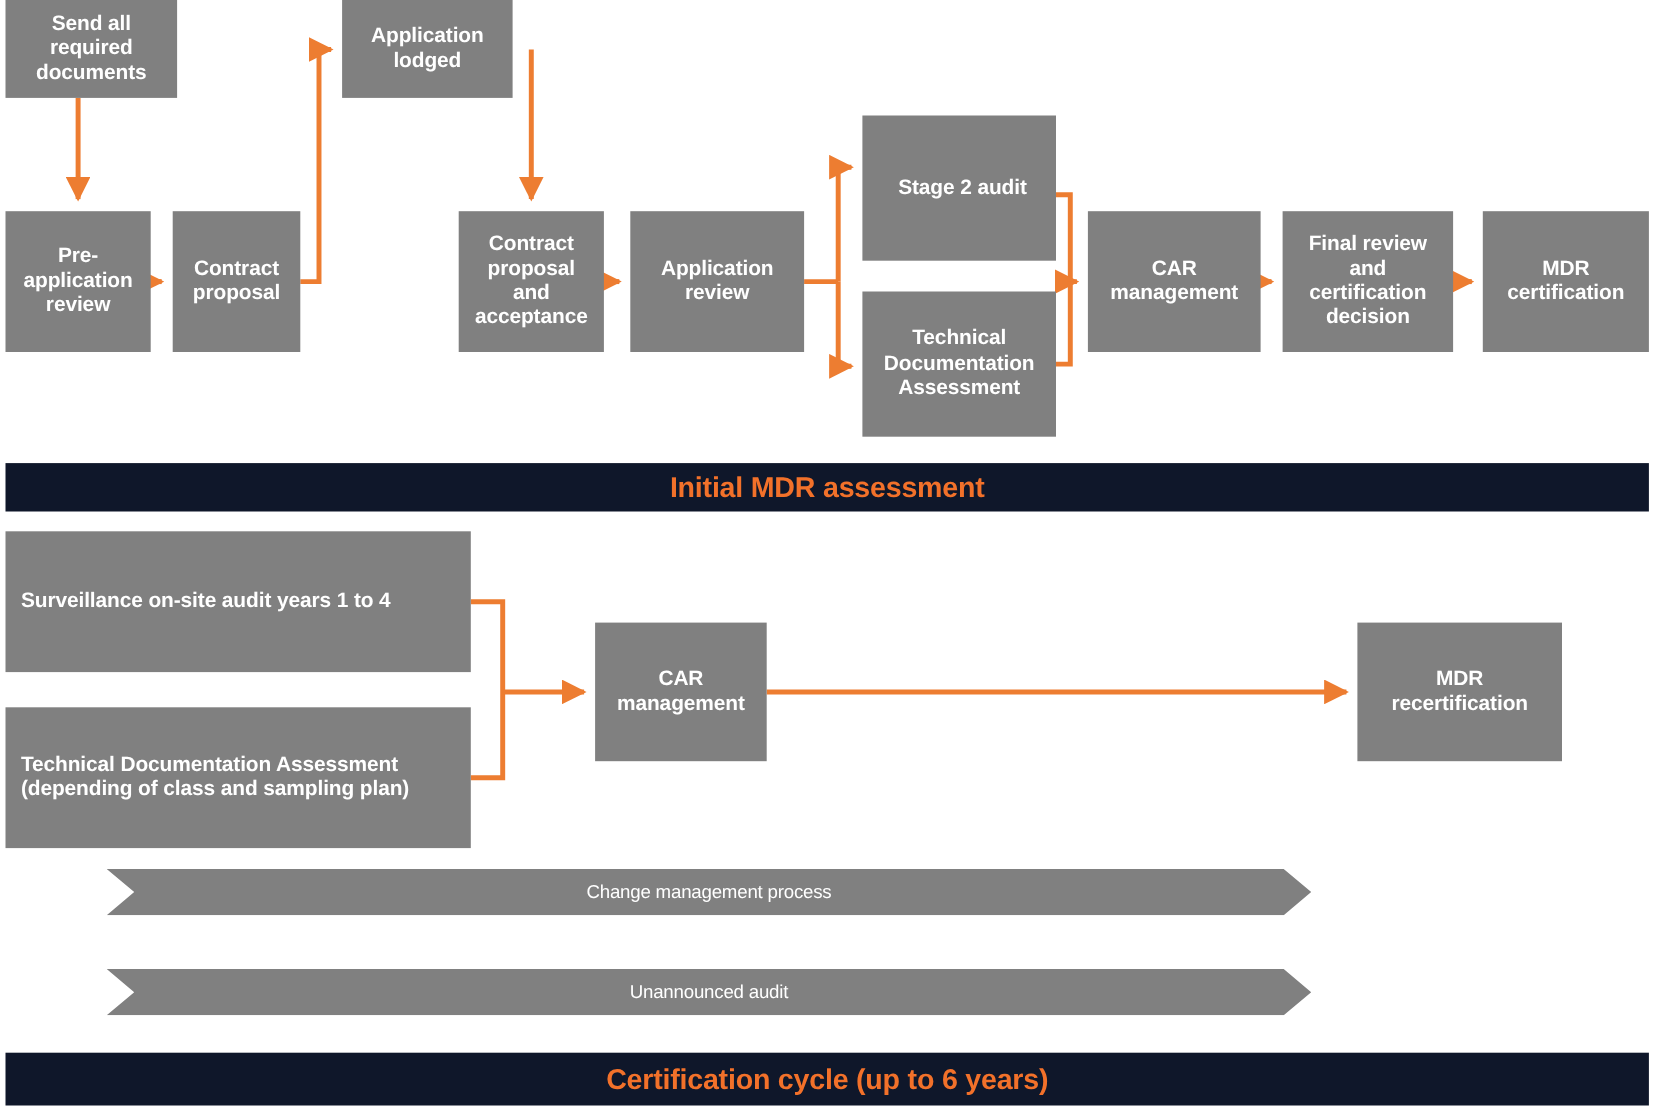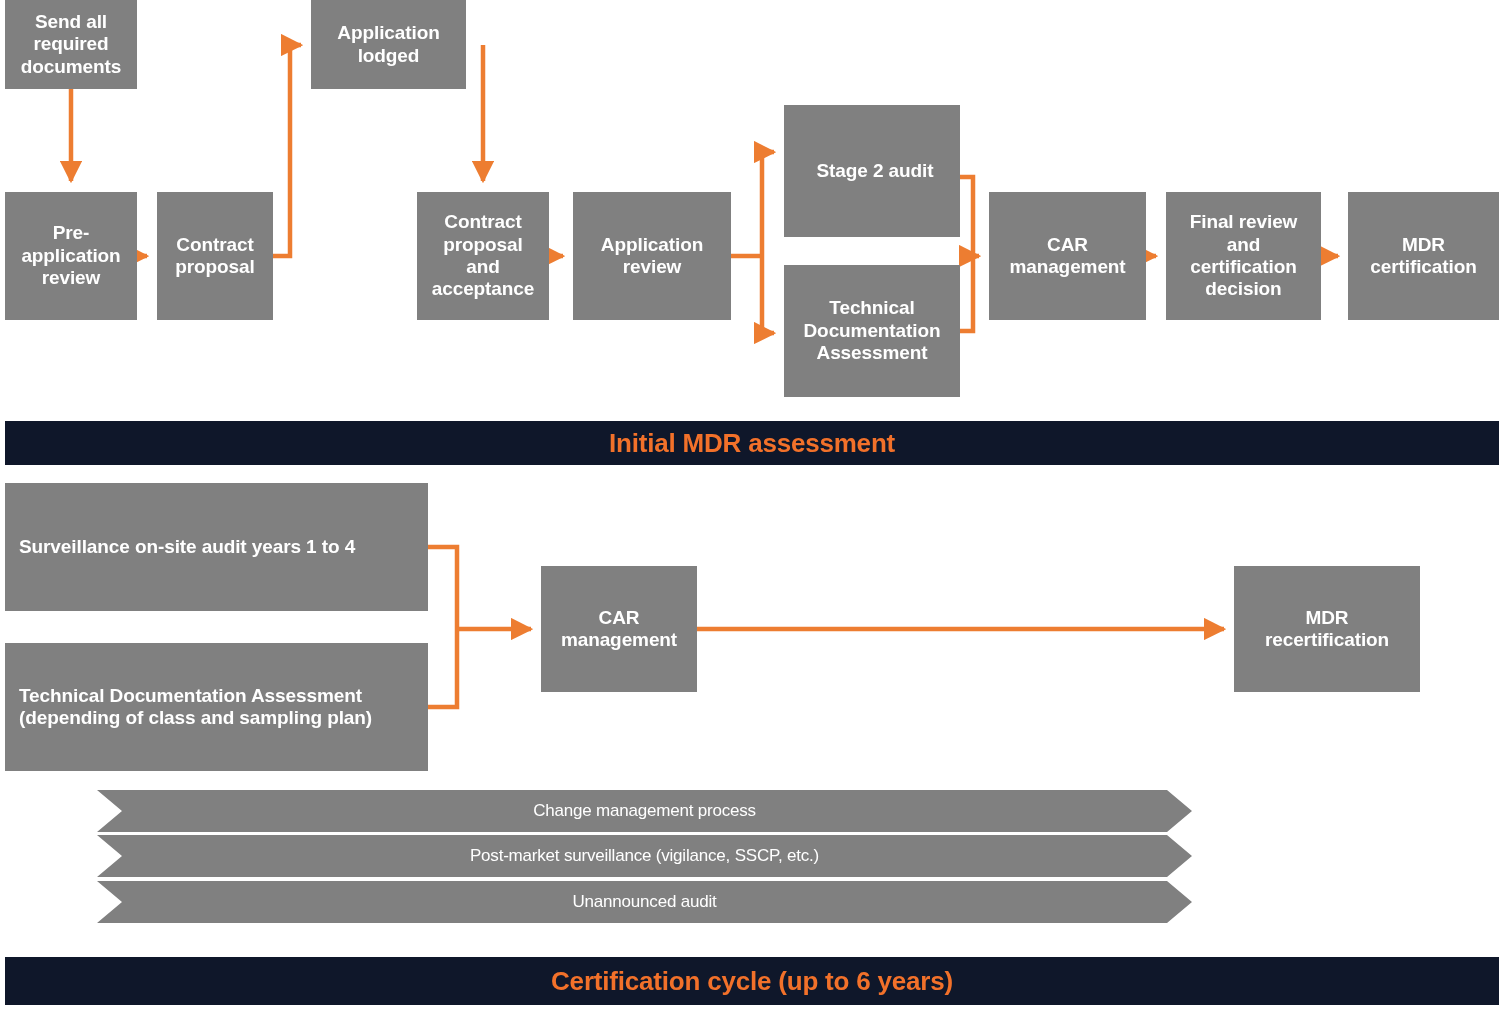--- a/index.html
+++ b/index.html
@@ -114,21 +114,21 @@
       <path d="M 428 547 L 457 547 L 457 629"></path>
 
       <path d="M 428 707 L 457 707 L 457 629"></path>
 
       <path d="M 457 629 L 531 629" marker-end="url(#arr)"></path>
 
       <path d="M 697 629 L 1224 629" marker-end="url(#arr)"></path>
     </g>
   </svg>
 
-  <div class="node-box" style="left:5px;top:0;width:132px;height:89px;font-size:19px;">Send all
+  <div class="node-box" style="left:5px;top:0;width:156px;height:89px;font-size:19px;">Send all
 required
 documents</div>
 
   <div class="node-box" style="left:311px;top:0;width:155px;height:89px;font-size:19px;">Application
 lodged</div>
 
   <div class="node-box" style="left:5px;top:192px;width:132px;height:128px;font-size:19px;">Pre-
 application
 review</div>
 
@@ -175,26 +175,20 @@
   <div class="node-box" style="left:1234px;top:566px;width:186px;height:126px;font-size:19px;">MDR
 recertification</div>
 
   <div class="chevron-wrap" style="left:97px;top:790px;width:1095px;height:42px;">
     <svg width="1095" height="42" viewBox="0 0 1095 42">
       <polygon points="0,0 1070,0 1095,21 1070,42 0,42 25,21" fill="#808080"></polygon>
     </svg>
     <div class="chevron-label">Change management process</div>
   </div>
 
-  <div class="chevron-wrap" style="left:97px;top:835px;width:1095px;height:42px;">
-    <svg width="1095" height="42" viewBox="0 0 1095 42">
-      <polygon points="0,0 1070,0 1095,21 1070,42 0,42 25,21" fill="#808080"></polygon>
-    </svg>
-    <div class="chevron-label">Post-market surveillance (vigilance, SSCP, etc.)</div>
-  </div>
 
   <div class="chevron-wrap" style="left:97px;top:881px;width:1095px;height:42px;">
     <svg width="1095" height="42" viewBox="0 0 1095 42">
       <polygon points="0,0 1070,0 1095,21 1070,42 0,42 25,21" fill="#808080"></polygon>
     </svg>
     <div class="chevron-label">Unannounced audit</div>
   </div>
 
   <div class="band" style="left:5px;top:957px;width:1494px;height:48px;">
     <span class="band-label">Certification cycle (up to 6 years)</span>

